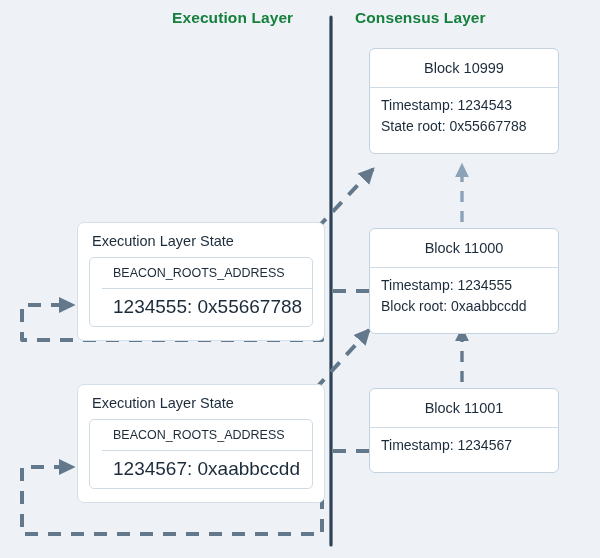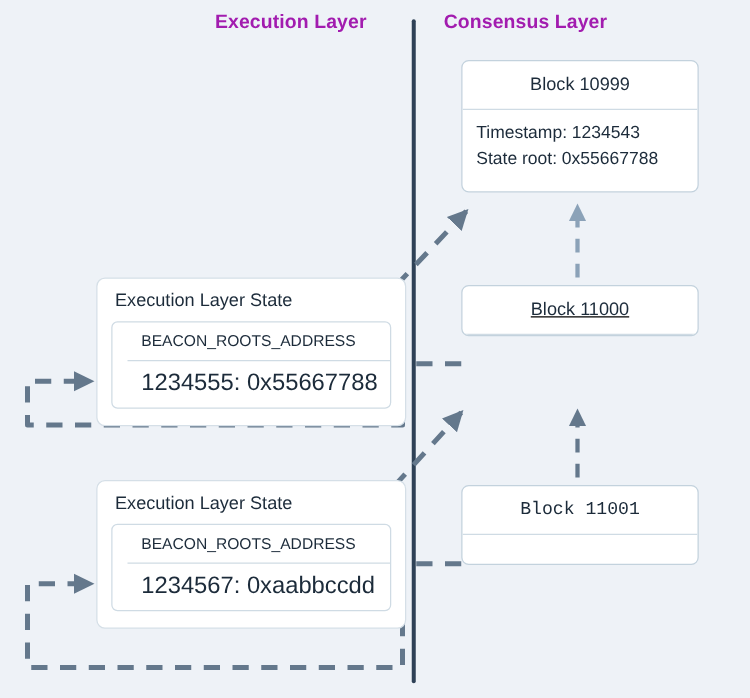--- a/index.html
+++ b/index.html
@@ -27,21 +27,21 @@
     width: 600px;
     height: 558px;
     pointer-events: none;
   }
 
   
   .col-title {
     position: absolute;
     font-size: 15.5px;
     font-weight: bold;
-    color: #a21caf;
+    color: #15803d;
     white-space: nowrap;
     letter-spacing: 0.1px;
   }
   #title-exec { left: 172px; top: 9px; }
   #title-cons { left: 355px; top: 9px; }
 
   
   .block-card {
     position: absolute;
     width: 190px;
@@ -64,22 +64,22 @@
     padding: 7px 11px 16px 11px;
   }
   .block-body .row {
     font-size: 14px;
     color: #1c2b3a;
     line-height: 21px;
     white-space: nowrap;
   }
 
   #block-10999 { left: 369px; top: 48px; }
-  #block-11000 { left: 369px; top: 228px; text-decoration: underline; }
-  #block-11001 { left: 369px; top: 388px; font-family: Liberation Mono, monospace; }
+  #block-11000 { left: 369px; top: 228px; }
+  #block-11001 { left: 369px; top: 388px; }
 
   
   .state-card {
     position: absolute;
     width: 248px;
     background: #ffffff;
     border: 1px solid #d5dfe7;
     border-radius: 7px;
     box-sizing: border-box;
     padding: 8px 11px 13px 11px;
@@ -150,25 +150,30 @@
   <div id="block-10999" class="block-card">
     <div class="block-head">Block 10999</div>
     <div class="block-body">
       <div class="row">Timestamp: 1234543</div>
       <div class="row">State root: 0x55667788</div>
     </div>
   </div>
 
   <div id="block-11000" class="block-card">
     <div class="block-head">Block 11000</div>
+    <div class="block-body">
+      <div class="row">Timestamp: 1234555</div>
+      <div class="row">Block root: 0xaabbccdd</div>
+    </div>
   </div>
 
   <div id="block-11001" class="block-card">
     <div class="block-head">Block 11001</div>
     <div class="block-body">
+      <div class="row">Timestamp: 1234567</div>
     </div>
   </div>
 
   <div id="state-upper" class="state-card">
     <div class="state-title">Execution Layer State</div>
     <div class="kv-box">
       <div class="kv-key">BEACON_ROOTS_ADDRESS</div>
       <div class="kv-val">1234555: 0x55667788</div>
     </div>
   </div>

